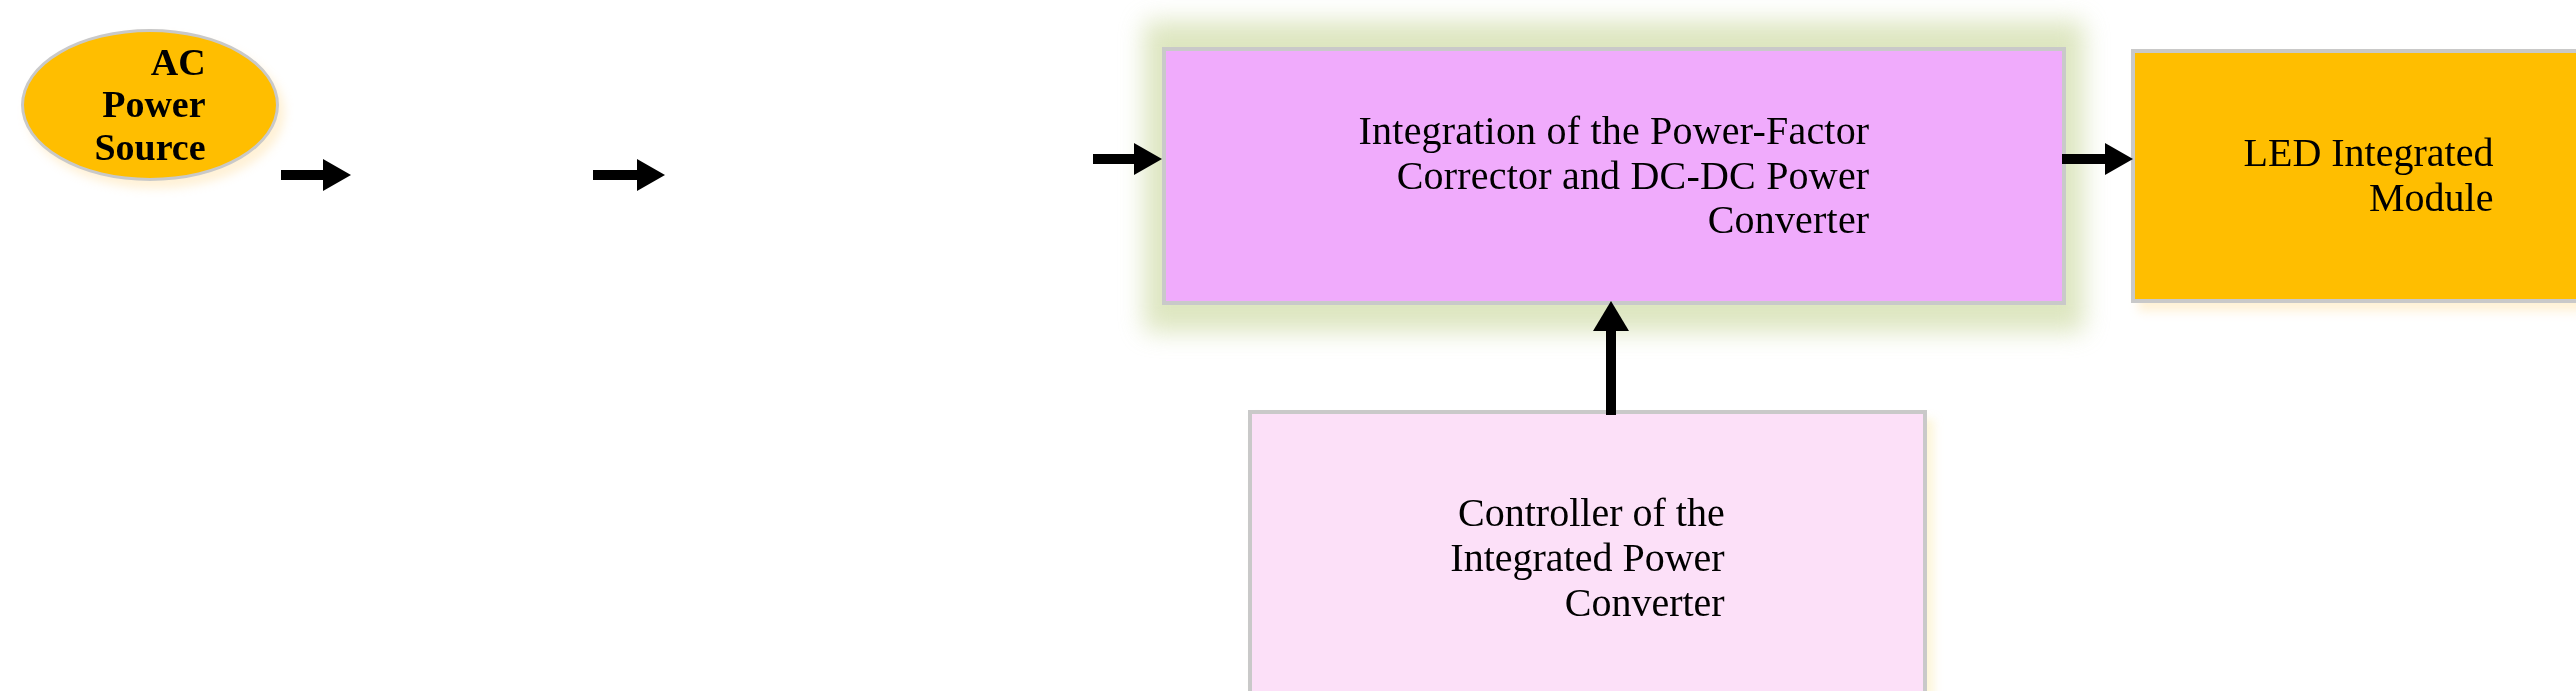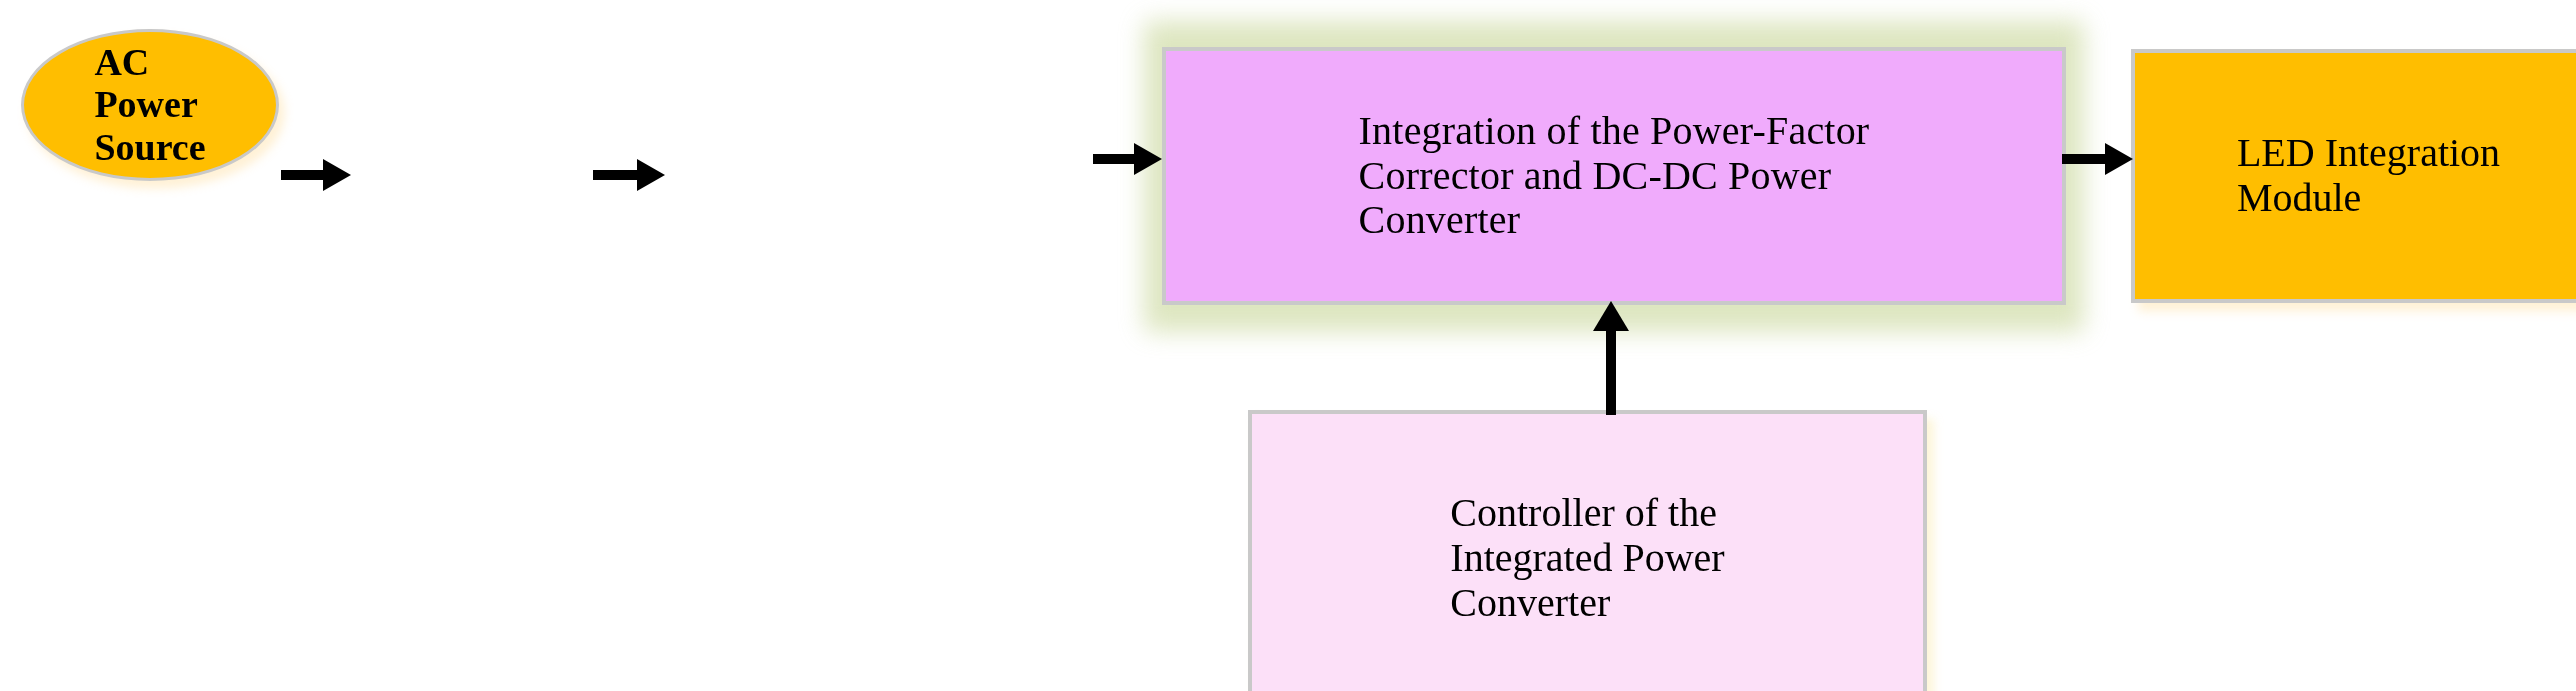--- a/index.html
+++ b/index.html
@@ -13,21 +13,21 @@
     height: 692px;
     background: #ffffff;
     overflow: hidden;
     font-family: "Liberation Serif", "DejaVu Serif", serif;
   }
 
   
   .node-label {
     position: relative;
     z-index: 3;
-    text-align: left;
+    text-align: right;
     color: #000000;
     line-height: 1.12;
     white-space: pre-line;
     padding: 0 5.7px;
   }
 
   
   .ellipse {
     position: absolute;
     box-sizing: border-box;
@@ -197,21 +197,21 @@
 Corrector and DC-DC Power
 Converter</div>
   </div>
 
   <div class="arrow-h" id="arrow-integration-to-led">
     <div class="shaft"></div>
     <div class="head"></div>
   </div>
 
   <div class="rect orange" id="node-led-module">
-    <div class="node-label">LED Integration
+    <div class="node-label">LED Integrated
 Module</div>
   </div>
 
   <div class="arrow-v" id="arrow-controller-to-integration">
     <div class="head"></div>
     <div class="shaft"></div>
   </div>
 
   <div class="rect pink" id="node-controller">
     <div class="node-label">Controller of the

